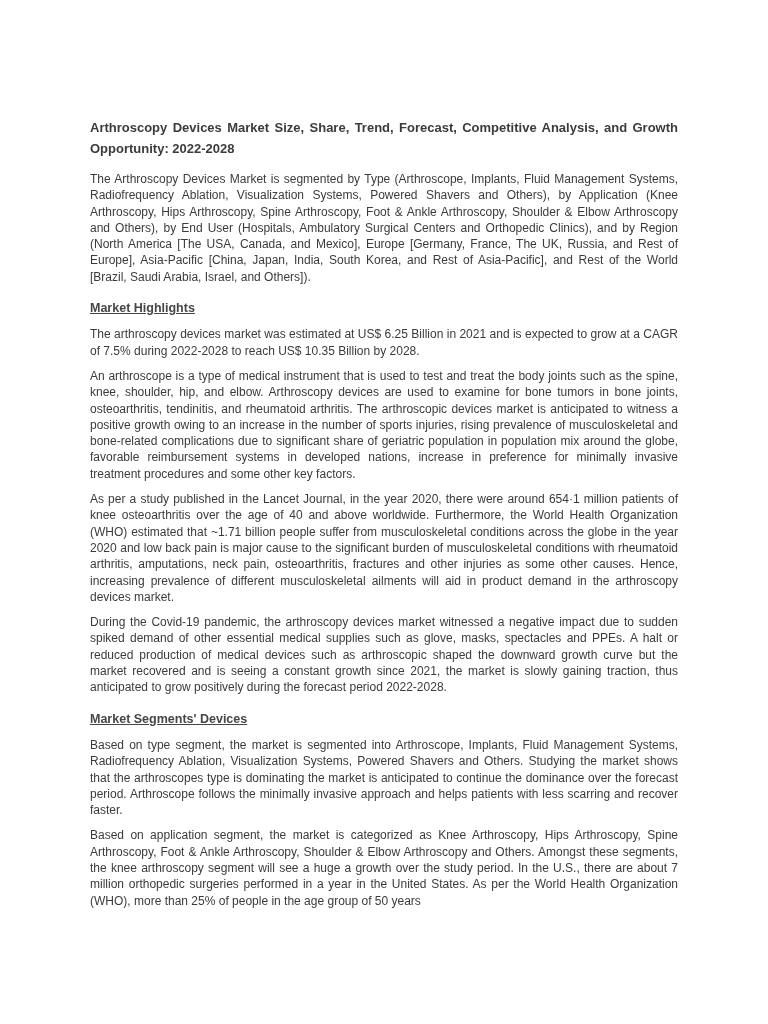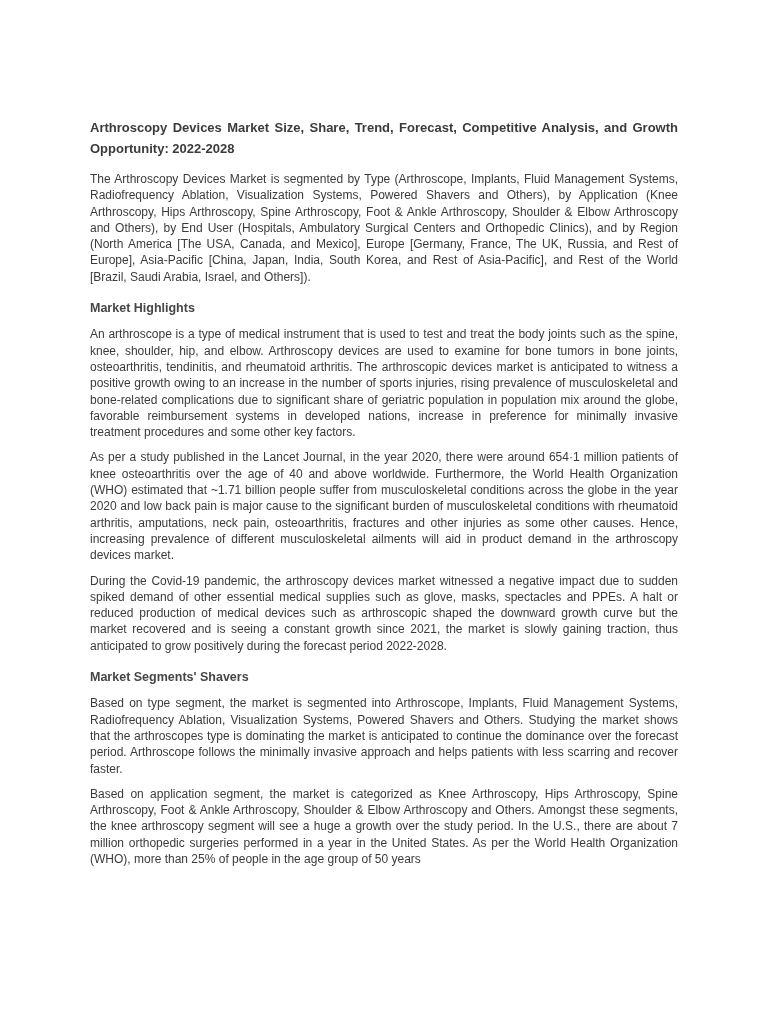--- a/index.html
+++ b/index.html
@@ -33,48 +33,52 @@
   .para {
     margin: 0 0 9px 0;
     text-align: justify;
     text-justify: inter-word;
   }
   .section-heading {
     font-size: 12.5px;
     font-weight: bold;
     margin: 15px 0 10px 0;
     color: #464646;
+    text-decoration: underline;
   }
   .b {
     font-weight: normal;
   }
 </style>
 </head>
 <body>
 
 <div class="page">
 
   <h1 class="doc-title">
     <span>Arthroscopy Devices Market Size, Share, Trend, Forecast, Competitive Analysis, and Growth Opportunity: 2022-2028</span>
   </h1>
 
   <p class="para">
     <span class="b">The Arthroscopy Devices Market</span><span> is segmented </span><span class="b">by Type</span><span> (Arthroscope, Implants, Fluid Management Systems, Radiofrequency Ablation, Visualization Systems, Powered Shavers and Others), </span><span class="b">by Application</span><span> (Knee Arthroscopy, Hips Arthroscopy, Spine Arthroscopy, Foot &amp; Ankle Arthroscopy, Shoulder &amp; Elbow Arthroscopy and Others), </span><span class="b">by End User</span><span> (Hospitals, Ambulatory Surgical Centers and Orthopedic Clinics), and </span><span class="b">by Region</span><span> (North America [The USA, Canada, and Mexico], Europe [Germany, France, The UK, Russia, and Rest of Europe], Asia-Pacific [China, Japan, India, South Korea, and Rest of Asia-Pacific], and Rest of the World [Brazil, Saudi Arabia, Israel, and Others]).</span>
   </p>
 
   <h2 class="section-heading">Market Highlights</h2>
 
+  <p class="para">
+    <span>The </span><span class="b">arthroscopy devices market was estimated at US$ 6.25 Billion in 2021 and is expected to grow at a CAGR of 7.5% during 2022-2028 to reach US$ 10.35 Billion by 2028.</span>
+  </p>
 
   <p class="para">An arthroscope is a type of medical instrument that is used to test and treat the body joints such as the spine, knee, shoulder, hip, and elbow. Arthroscopy devices are used to examine for bone tumors in bone joints, osteoarthritis, tendinitis, and rheumatoid arthritis. The arthroscopic devices market is anticipated to witness a positive growth owing to an increase in the number of sports injuries, rising prevalence of musculoskeletal and bone-related complications due to significant share of geriatric population in population mix around the globe, favorable reimbursement systems in developed nations, increase in preference for minimally invasive treatment procedures and some other key factors.</p>
 
   <p class="para">
     <span>As per a study published in the Lancet Journal, in the year 2020, there were around </span><span class="b">654·1 million patients of</span><span> knee osteoarthritis over the age of 40 and above worldwide. Furthermore, the World Health Organization (WHO) estimated that ~1.71 billion people suffer from musculoskeletal conditions across the globe in the year 2020 and low back pain is major cause to the significant burden of musculoskeletal conditions with rheumatoid arthritis, amputations, neck pain, osteoarthritis, fractures and other injuries as some other causes. Hence, increasing prevalence of different musculoskeletal ailments will aid in product demand in the arthroscopy devices market.</span>
   </p>
 
   <p class="para">During the Covid-19 pandemic, the arthroscopy devices market witnessed a negative impact due to sudden spiked demand of other essential medical supplies such as glove, masks, spectacles and PPEs. A halt or reduced production of medical devices such as arthroscopic shaped the downward growth curve but the market recovered and is seeing a constant growth since 2021, the market is slowly gaining traction, thus anticipated to grow positively during the forecast period 2022-2028.</p>
 
-  <h2 class="section-heading">Market Segments' Shavers</h2>
+  <h2 class="section-heading">Market Segments' Devices</h2>
 
   <p class="para">Based on type segment, the market is segmented into Arthroscope, Implants, Fluid Management Systems, Radiofrequency Ablation, Visualization Systems, Powered Shavers and Others. Studying the market shows that the arthroscopes type is dominating the market is anticipated to continue the dominance over the forecast period. Arthroscope follows the minimally invasive approach and helps patients with less scarring and recover faster.</p>
 
   <p class="para">Based on application segment, the market is categorized as Knee Arthroscopy, Hips Arthroscopy, Spine Arthroscopy, Foot &amp; Ankle Arthroscopy, Shoulder &amp; Elbow Arthroscopy and Others. Amongst these segments, the knee arthroscopy segment will see a huge a growth over the study period. In the U.S., there are about 7 million orthopedic surgeries performed in a year in the United States. As per the World Health Organization (WHO), more than 25% of people in the age group of 50 years</p>
 
 </div>
 
 </body></html>

